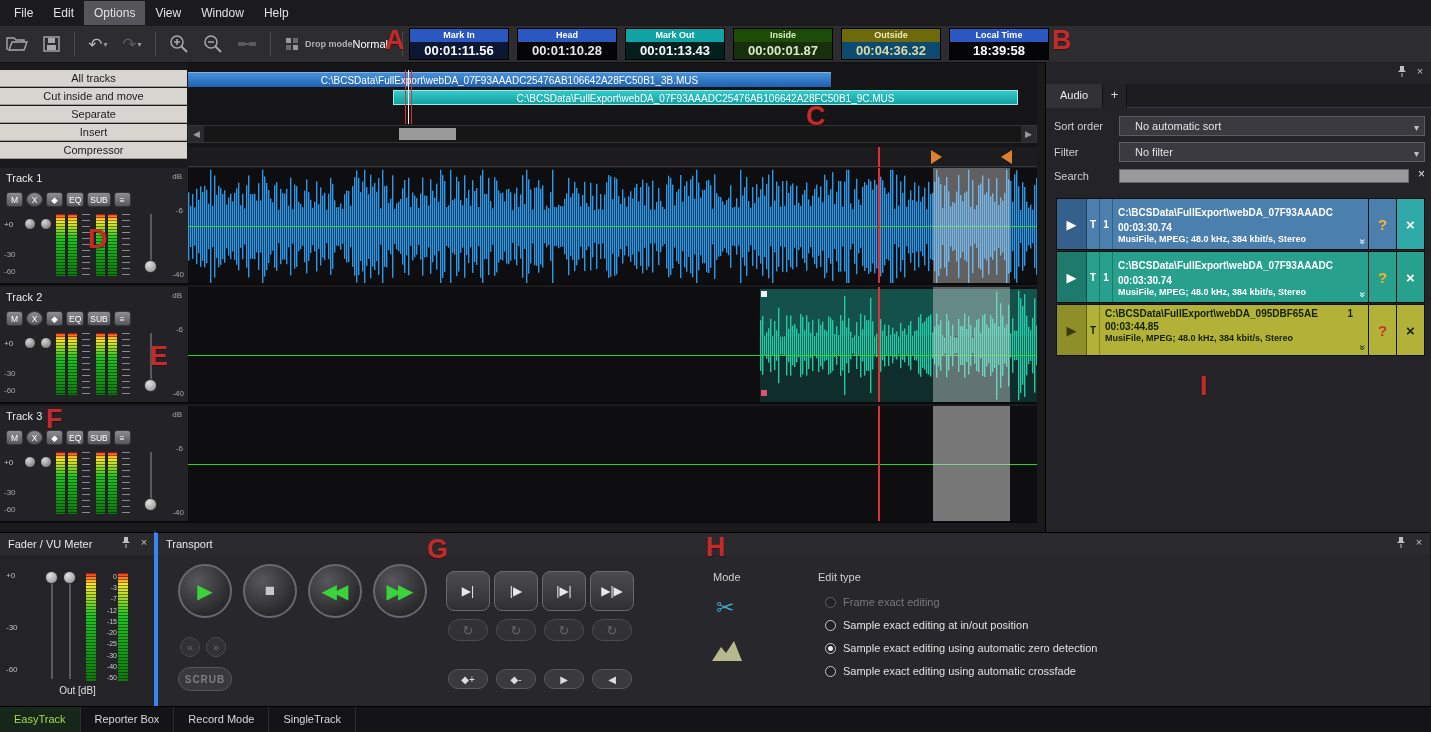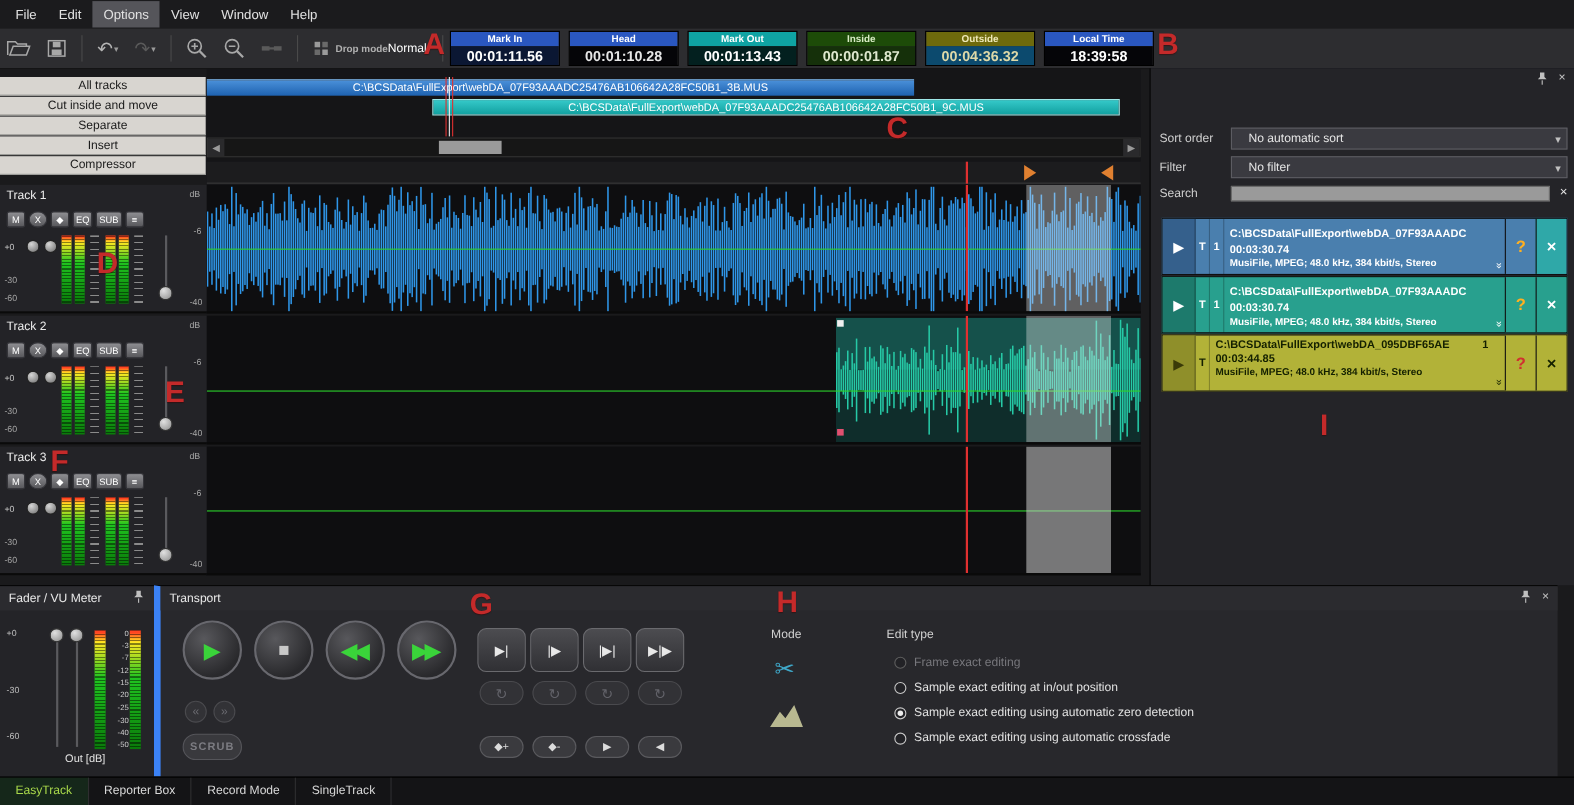--- a/index.html
+++ b/index.html
@@ -103,21 +103,21 @@
 .ci3 .ci-pathrow{display:flex;justify-content:space-between}
 
 
 .fader{position:absolute;left:0;top:532px;width:155px;height:174px;background:#242428;border-top:1px solid #000}
 .fp-lab{position:absolute;font-size:8px;color:#c0c0c0}
 .fp-scale{position:absolute;left:99px;top:40px;width:18px;height:108px;display:flex;flex-direction:column;justify-content:space-between}
 .fp-scale span{font-size:7px;color:#cccccc;line-height:7px;text-align:right}
 .out-label{position:absolute;left:0;right:0;top:152px;text-align:center;font-size:10px;color:#e0e0e0}
 
 
-.transport{position:absolute;left:140px;top:532px;width:1276px;height:174px;background:#28282c;border-top:1px solid #000;border-left:6px solid #3b82f6}
+.transport{position:absolute;left:154px;top:532px;width:1276px;height:174px;background:#28282c;border-top:1px solid #000;border-left:4px solid #3b82f6}
 .bigbtn{position:absolute;width:54px;height:54px;border-radius:50%;background:radial-gradient(circle at 35% 30%,#58585c,#29292c 72%);border:2px solid #68686e;display:flex;align-items:center;justify-content:center}
 .bigbtn .g{font-size:20px}
 .green{color:#3ad43a}.lgray{color:#c8c8c8}
 .tight{letter-spacing:-4px;font-size:15px;padding-right:4px}
 .skipbtn{position:absolute;width:44px;height:40px;border-radius:8px;background:linear-gradient(#4c4c50,#303034);border:1px solid #6a6a6e;color:#e8e8e8;font-size:12px;display:flex;align-items:center;justify-content:center}
 .loopbtn{position:absolute;width:40px;height:22px;border-radius:11px;background:#323236;border:1px solid #4a4a4e;color:#63636a;font-size:13px;display:flex;align-items:center;justify-content:center}
 .navbtn{position:absolute;width:20px;height:20px;border-radius:50%;background:#323236;border:1px solid #4a4a4e;color:#6a6a70;font-size:11px;display:flex;align-items:center;justify-content:center}
 .scrub{position:absolute;width:54px;height:24px;border-radius:12px;background:#39393d;border:1px solid #55555a;color:#7c7c82;font-size:10px;font-weight:bold;letter-spacing:1px;display:flex;align-items:center;justify-content:center}
 .editbtn{position:absolute;width:40px;height:20px;border-radius:10px;background:#3a3a3e;border:1px solid #5a5a5e;color:#dcdcdc;font-size:10px;display:flex;align-items:center;justify-content:center}
 .sec-label{position:absolute;font-size:11px;color:#d0d0d0}
@@ -935,20 +935,24 @@
   </div>
 
   <div class="clip">
     <span class="picon" style="right:22px;top:2px">
       <svg width="10" height="13">
           <path d="M3 1h4v4l2 2H1l2-2z" fill="#c0c0c0"></path>
           <rect x="4.5" y="8" width="1" height="4" fill="#c0c0c0"></rect>
         </svg>
     </span>
     <span class="picon" style="right:4px;top:2px">×</span>
+    <div class="tabstrip">
+      <span class="tab">Audio</span>
+      <span class="tab-add">+</span>
+    </div>
     <span class="crow-label" style="top:58px">Sort order</span>
     <span class="dd" style="top:54px"><span>No automatic sort</span><span class="dchev">▾</span></span>
     <span class="crow-label" style="top:84px">Filter</span>
     <span class="dd" style="top:80px"><span>No filter</span><span class="dchev">▾</span></span>
     <span class="crow-label" style="top:108px">Search</span>
     <span class="searchbox" style="top:107px"></span>
     <span class="sclear" style="top:105px">×</span>
 
     <div class="ci ci1" style="top:136px">
       <span class="ci-play">▶</span>

